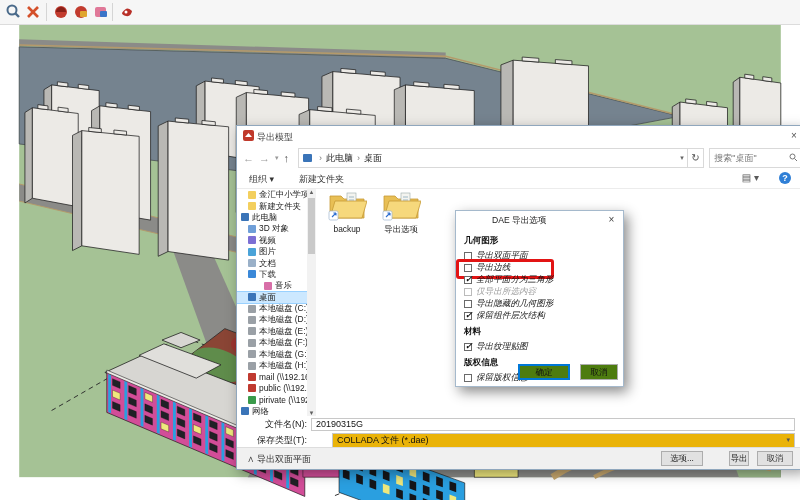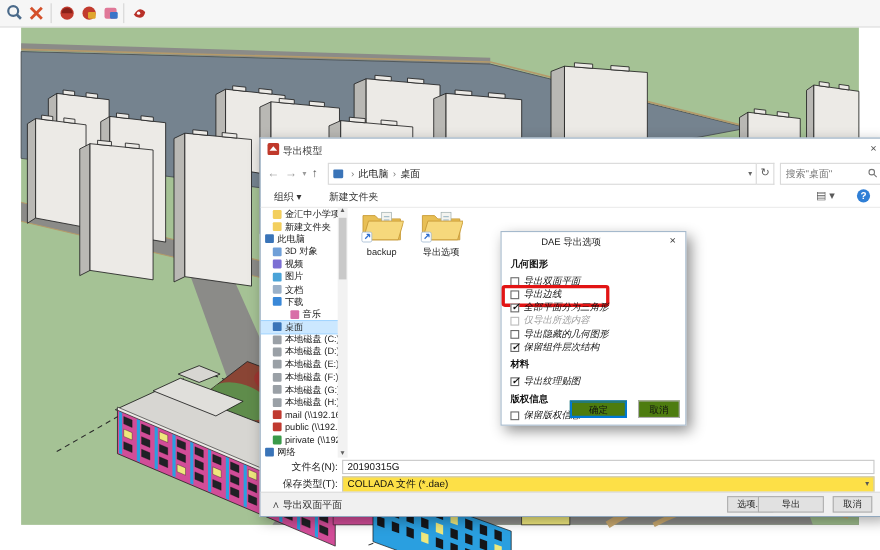--- a/index.html
+++ b/index.html
@@ -49,22 +49,22 @@
   .sbico{flex:0 0 8px;height:8px;border-radius:1px;margin-right:3px;}
   .sscroll{position:absolute;left:70px;top:0;bottom:0;width:9px;background:#f2f2f2;cursor:pointer;}
   .sscroll .ar{position:absolute;left:0;width:9px;text-align:center;color:#606060;font-size:6px;}
   .sscroll .th{position:absolute;left:1px;top:9px;width:7px;height:56px;background:#c9c9c9;}
   .ftile{position:absolute;top:0;width:52px;text-align:center;cursor:pointer;}
   .ftile .lbl{font-size:8.4px;color:#222;margin-top:1px;}
   .frow{position:absolute;left:0;right:8px;height:14px;display:flex;align-items:center;}
   .frow .rl{width:70px;text-align:right;padding-right:4px;color:#222;}
   .frow .txt{flex:1;height:13px;border:1px solid #c8c8c8;font-size:9px;padding:0 4px;
              font-family:"Liberation Sans",sans-serif;color:#111;box-sizing:border-box;}
-  .frow .cmb{flex:1;height:13px;border:1px solid #c8c8c8;background:#fde047;display:flex;
-             align-items:center;padding:0 4px;color:#111;cursor:pointer;}
+  .frow .cmb{flex:1;height:13px;border:1px solid #c8c8c8;background:#eab308;display:flex;
+             align-items:center;padding:0 4px;color:#111;cursor:pointer;margin-left:21px;}
   .frow .cmb .car{margin-left:auto;color:#555;font-size:7px;}
   .efoot{position:absolute;left:0;right:0;bottom:0;height:21px;background:#f0f0f0;
          border-top:1px solid #ddd;}
   .efoot .hide{position:absolute;left:10px;top:5px;color:#333;cursor:pointer;}
   .btn{position:absolute;top:3px;height:15px;background:#e1e1e1;border:1px solid #adadad;
        font-size:8.4px;color:#222;text-align:center;line-height:13px;cursor:pointer;box-sizing:border-box;}
   
   .ddlg{position:absolute;left:455px;top:210px;width:167px;height:175px;background:#fff;
         border:1px solid #a5b9cc;box-shadow:4px 5px 12px rgba(0,0,0,.45);z-index:30;
         font-size:8.6px;color:#111;}
@@ -454,21 +454,21 @@
         <span>COLLADA 文件 (*.dae)</span>
         <span class="car">▾</span>
       </div>
     </div>
     <div class="efoot">
       <span class="hide">
         <span>∧</span>
         <span>导出双面平面</span>
       </span>
       <span class="btn" style="right:100px;width:42px">选项...</span>
-      <span class="btn" style="right:54px;width:60px">导出</span>
+      <span class="btn" style="right:54px;width:20px">导出</span>
       <span class="btn" style="right:10px;width:36px">取消</span>
     </div>
   </div>
 
   <div class="ddlg">
     <div class="tbar">
       <span class="ttl">DAE 导出选项</span>
       <span class="x">×</span>
     </div>
     <div class="dbody" id="dae-body">

